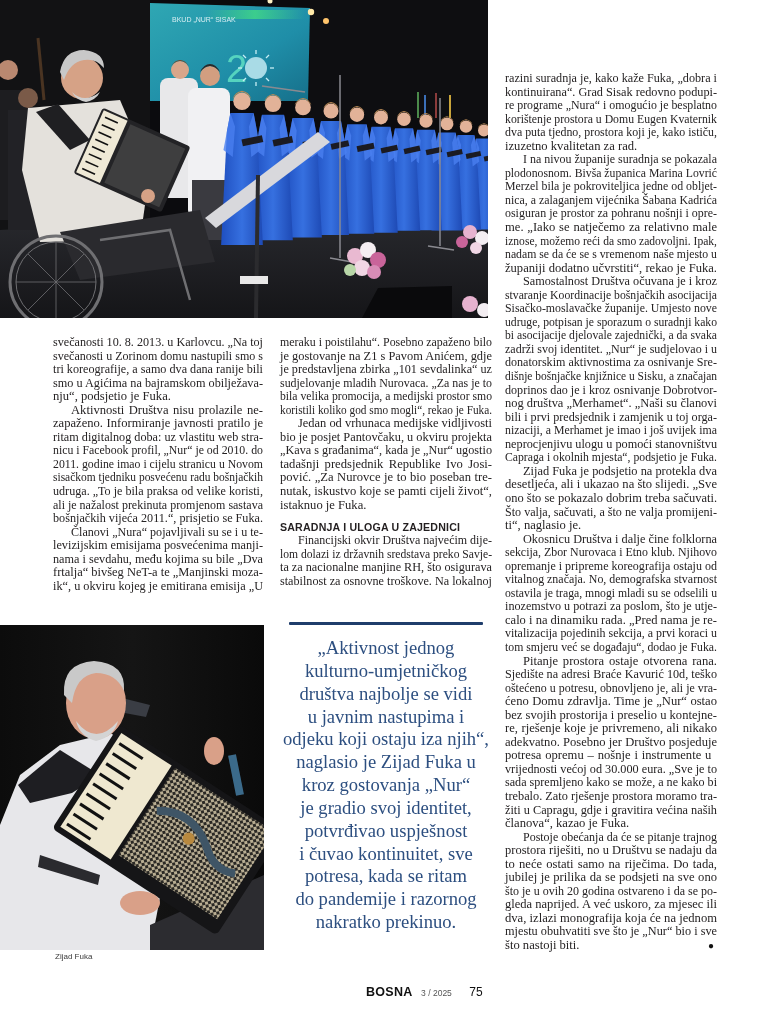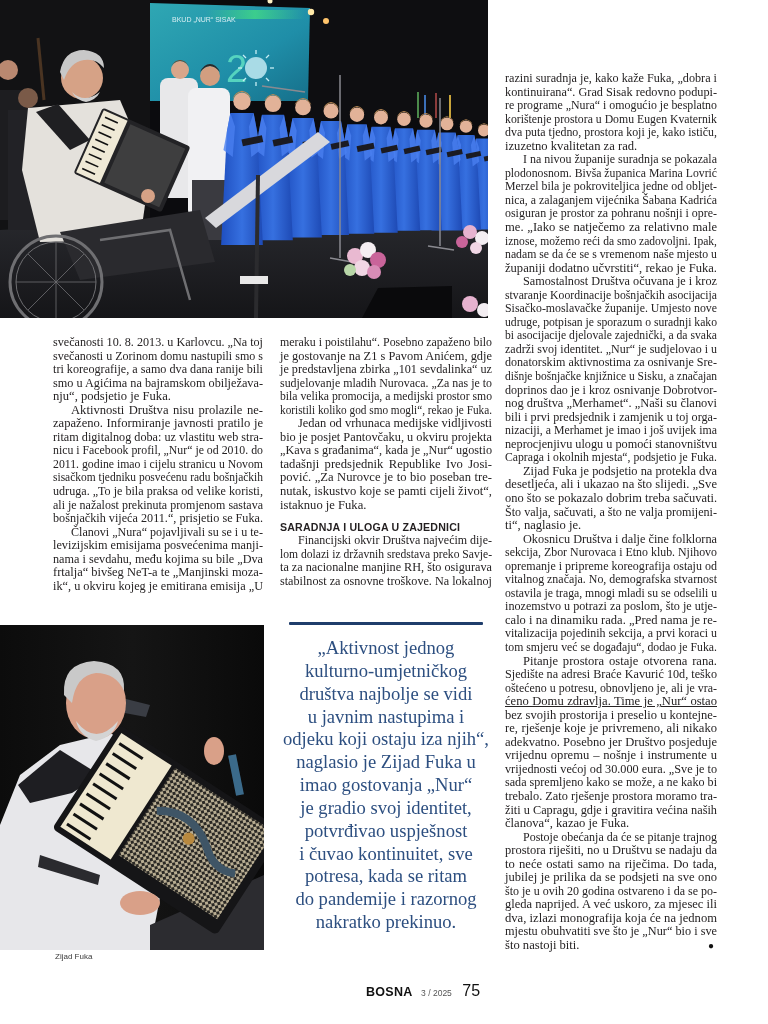--- a/index.html
+++ b/index.html
@@ -43,21 +43,21 @@
     height:22.85px; line-height:22.85px; font-size:18.6px;
     text-align:center; color:#2d4f80; white-space:nowrap;
   }
   .pq-line > span { display:inline-block; transform-origin:50% 50%; }
   .footer {
     position:absolute; left:338px; top:982px; white-space:nowrap;
     font-family:"Liberation Sans", sans-serif; color:#111;
   }
   .footer .mag { font-weight:900; font-size:12.5px; letter-spacing:0.3px;margin-left:28px; }
   .footer .issue { font-size:8.5px; color:#555; margin-left:4px; }
-  .footer .page { font-size:16px; margin-left:6px; }
+  .footer .page { font-size:12px; margin-left:13px; }
 </style>
 </head>
 <body>
 
 <div id="top-photo" class="photo">
   <svg width="488" height="318" viewBox="0 0 488 318">
     <defs>
       <linearGradient id="scrGrad" x1="0" y1="0" x2="1" y2="1">
         <stop offset="0" stop-color="#2fa7b3"></stop>
         <stop offset="0.6" stop-color="#1f8ea8"></stop>
@@ -328,25 +328,25 @@
       <div class="ln just"><span style="transform: scaleX(0.931037);">ostavila je traga, mnogi mladi su se odselili u</span></div>
       <div class="ln just"><span style="transform: scaleX(0.965213);">inozemstvo u potrazi za poslom, što je utje-</span></div>
       <div class="ln just"><span style="transform: scaleX(0.995524);">calo i na dinamiku rada. „Pred nama je re-</span></div>
       <div class="ln just"><span style="transform: scaleX(0.948745);">vitalizacija pojedinih sekcija, a prvi koraci u</span></div>
       <div class="ln"><span style="transform: scaleX(0.933985);">tom smjeru već se događaju“, dodao je Fuka.</span></div>
     </div>
     <div class="para">
       <div class="ln ind just"><span style="word-spacing: 1.72656px;">Pitanje prostora ostaje otvorena rana.</span></div>
       <div class="ln just"><span style="transform: scaleX(0.966795);">Sjedište na adresi Braće Kavurić 10d, teško</span></div>
       <div class="ln just"><span style="transform: scaleX(0.948612);">oštećeno u potresu, obnovljeno je, ali je vra-</span></div>
-      <div class="ln just"><span style="word-spacing: 0.299479px; text-decoration: underline;">ćeno Domu zdravlja. Time je „Nur“ ostao</span></div>
+      <div class="ln just"><span style="word-spacing: 0.299479px;">ćeno Domu zdravlja. Time je „Nur“ ostao</span></div>
       <div class="ln just"><span style="transform: scaleX(0.996914);">bez svojih prostorija i preselio u kontejne-</span></div>
       <div class="ln just"><span style="word-spacing: 0.361979px;">re, rješenje koje je privremeno, ali nikako</span></div>
       <div class="ln just"><span style="transform: scaleX(0.998528);">adekvatno. Posebno jer Društvo posjeduje</span></div>
-      <div class="ln just"><span style="word-spacing: 0.705729px;">vrijednu opremu – nošnje i instrumente u</span></div>
+      <div class="ln just"><span style="word-spacing: 0.705729px;">potresa opremu – nošnje i instrumente u</span></div>
       <div class="ln just"><span style="transform: scaleX(0.969836);">vrijednosti većoj od 30.000 eura. „Sve je to</span></div>
       <div class="ln just"><span style="transform: scaleX(0.960702);">sada spremljeno kako se može, a ne kako bi</span></div>
       <div class="ln just"><span style="transform: scaleX(0.977803);">trebalo. Zato rješenje prostora moramo tra-</span></div>
       <div class="ln just"><span style="transform: scaleX(0.974573);">žiti u Capragu, gdje i gravitira većina naših</span></div>
       <div class="ln"><span>članova“, kazao je Fuka.</span></div>
     </div>
     <div class="para">
       <div class="ln ind just"><span style="transform: scaleX(0.949889);">Postoje obećanja da će se pitanje trajnog</span></div>
       <div class="ln just"><span style="transform: scaleX(0.990365);">prostora riješiti, no u Društvu se nadaju da</span></div>
       <div class="ln just"><span style="word-spacing: 1.06027px;">to neće ostati samo na riječima. Do tada,</span></div>
@@ -411,21 +411,21 @@
 <div class="caption">Zijad Fuka</div>
 
 <div class="pq-rule"></div>
 <div class="pq" id="pull-quote">
     <div class="pq-line"><span>„Aktivnost jednog</span></div>
     <div class="pq-line"><span>kulturno-umjetničkog</span></div>
     <div class="pq-line"><span>društva najbolje se vidi</span></div>
     <div class="pq-line"><span>u javnim nastupima i</span></div>
     <div class="pq-line"><span>odjeku koji ostaju iza njih“,</span></div>
     <div class="pq-line"><span>naglasio je Zijad Fuka u</span></div>
-    <div class="pq-line"><span>imao gostovanja „Nur“</span></div>
+    <div class="pq-line"><span>kroz gostovanja „Nur“</span></div>
     <div class="pq-line"><span>je gradio svoj identitet,</span></div>
     <div class="pq-line"><span>potvrđivao uspješnost</span></div>
     <div class="pq-line"><span>i čuvao kontinuitet, sve</span></div>
     <div class="pq-line"><span>potresa, kada se ritam</span></div>
     <div class="pq-line"><span>do pandemije i razornog</span></div>
     <div class="pq-line"><span>nakratko prekinuo.</span></div>
   </div>
 
 <div class="footer">
   <span class="mag">BOSNA</span>

